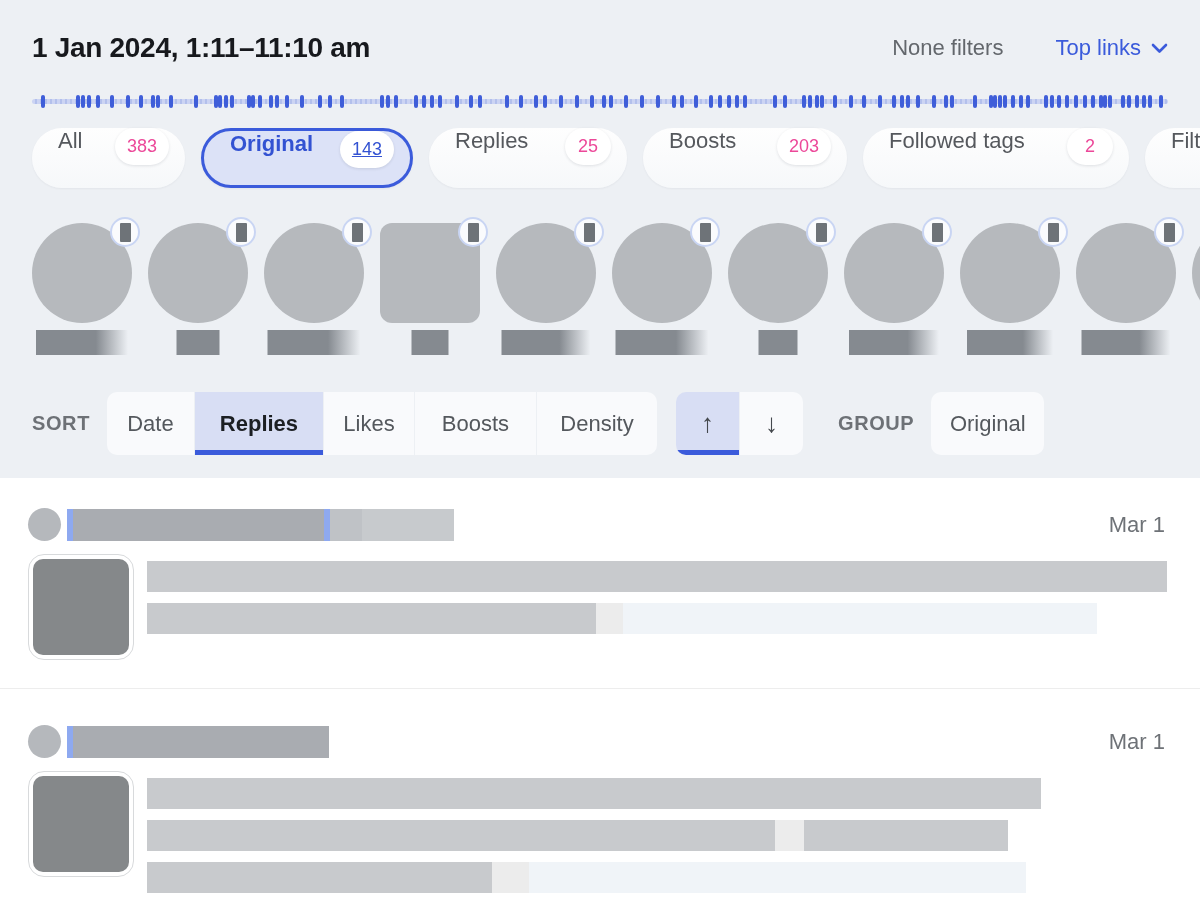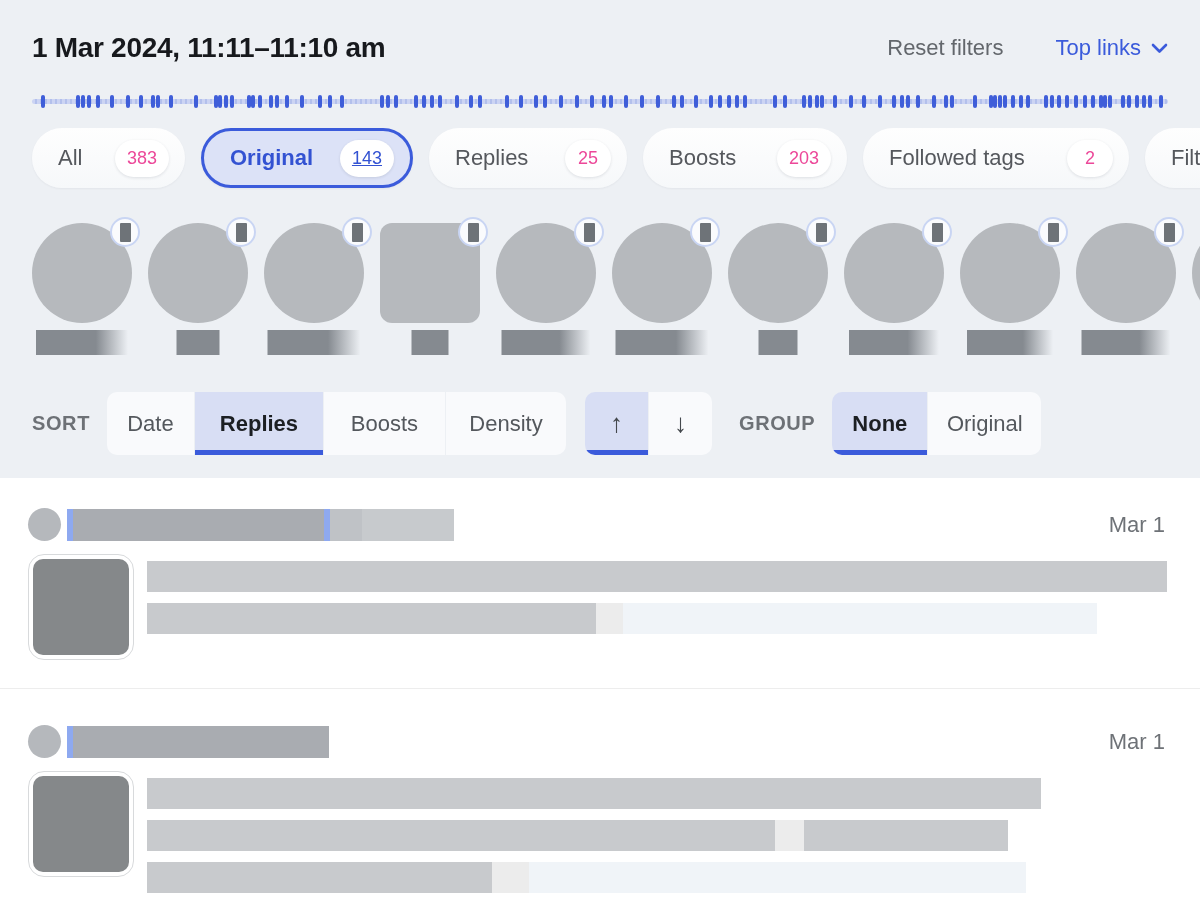--- a/index.html
+++ b/index.html
@@ -28,21 +28,21 @@
     position:absolute; left:0; right:0; top:4px; height:5px; border-radius:3px;
     background:repeating-linear-gradient(90deg, #ccd4f3 0 3px, #b3c0ec 3px 5px);
   }
   .tick { position:absolute; top:0; width:4px; height:13px; border-radius:2px; background:var(--tick); }
 
   
   .pills { position:absolute; left:32px; top:128px; height:60px; display:flex; gap:16px; }
   .pill {
     flex:none; height:60px; border-radius:30px;
     background:linear-gradient(180deg,#fefefe,#f6f8fa);
-    display:flex; align-items:center; justify-content:space-between;
+    display:flex; align-items:flex-start; justify-content:space-between;
     padding:0 16px 0 26px; font-size:22px; color:#55585d;
     box-shadow:0 1px 2px rgba(30,40,60,0.05); cursor:pointer;
   }
   .pill .count {
     margin-left:16px; min-width:46px; height:37px; border-radius:19px; background:#ffffff;
     color:#ec4899; font-size:18px; display:flex; align-items:center; justify-content:center;
     padding:0 12px; box-shadow:0 1px 3px rgba(30,40,60,0.12);
   }
   .pill.selected {
     background:var(--selected-pill-bg); border:3px solid var(--accent);
@@ -69,21 +69,21 @@
   .row-label { font-size:20px; font-weight:bold; color:#6d7176; letter-spacing:0.6px; }
   .seg-group { display:flex; height:63px; border-radius:10px; overflow:hidden; gap:1px; margin-left:17px; }
   .seg {
     position:relative; flex:none; height:63px; display:flex; align-items:center; justify-content:center;
     background:#f9fafc; color:#54585d; font-size:22px; cursor:pointer;text-align:right;
   }
   .seg.selected { background:var(--selected-seg-bg); color:#1c1f23; font-weight:bold; }
   .seg.selected::after { content:""; position:absolute; left:0; right:0; bottom:0; height:5px; background:var(--accent); }
   .seg.arrow { font-size:26px; color:#44484d; }
   .gap-l { margin-left:19px; }
-  .group-label { margin-left:27px; }
+  .group-label { margin-left:35px; }
 
   
   .posts { position:absolute; left:0; top:478px; width:1200px; height:462px; background:#ffffff; }
   .post { padding:30px 35px 0 28px; }
   .post.divided { border-bottom:1px solid #ededed; padding-bottom:28px; }
   .post.second { padding-top:36px; }
   .post-head { display:flex; align-items:center; height:33px; }
   .ph-avatar { flex:none; width:33px; height:33px; border-radius:50%; background:#b5b8bc; margin-right:6px; }
   .ph-seg { flex:none; height:32px; }
   .ph-date { margin-left:auto; font-size:22px; color:#6e7277; line-height:33px; align-self:flex-start; }
@@ -107,22 +107,22 @@
   .role-tint   { background:#f0f4f8; }
 </style>
 </head>
 <body>
 
 <div class="canvas">
 
   <div class="top">
 
     <div class="hdr">
-      <div class="title">1 Mar 2024, 11:11–11:10 am</div>
-      <div class="reset">Reset filters</div>
+      <div class="title">1 Jan 2024, 1:11–11:10 am</div>
+      <div class="reset">None filters</div>
       <div class="toplinks">
         <span>Top links</span>
         <svg width="17" height="11" viewBox="0 0 17 11">
           <polyline points="2,2 8.5,8.5 15,2" fill="none" stroke="#3b5bdb" stroke-width="2.6" stroke-linecap="round" stroke-linejoin="round"></polyline>
         </svg>
       </div>
     </div>
 
     <div class="timeline">
       <div class="track"></div>
@@ -327,34 +327,34 @@
         <div class="av">
           <div class="av-shape"></div>
         </div>
       </div>
 
     <div class="sortrow">
       <div class="row-label">SORT</div>
       <div class="seg-group" id="sort-options">
           <div class="seg" style="width: 87px;">Date</div>
           <div class="seg selected" style="width: 128px;">Replies</div>
+          <div class="seg" style="width: 90px;">Likes</div>
           <div class="seg" style="width: 121px;">Boosts</div>
           <div class="seg" style="width: 120px;">Density</div>
         </div>
       <div class="seg-group gap-l" id="direction-buttons">
           <div class="seg arrow selected" style="width: 63px;">
             <span>↑</span>
           </div>
           <div class="seg arrow" style="width: 63px;">
             <span>↓</span>
           </div>
         </div>
       <div class="row-label group-label">GROUP</div>
       <div class="seg-group" id="group-options">
-          <div class="seg selected" style="width: 95px;">None</div>
           <div class="seg" style="width: 113px;">Original</div>
         </div>
     </div>
 
   </div>
 
   <div class="posts" id="posts">
       <div class="post divided">
         <div class="post-head">
           <div class="ph-avatar"></div>

